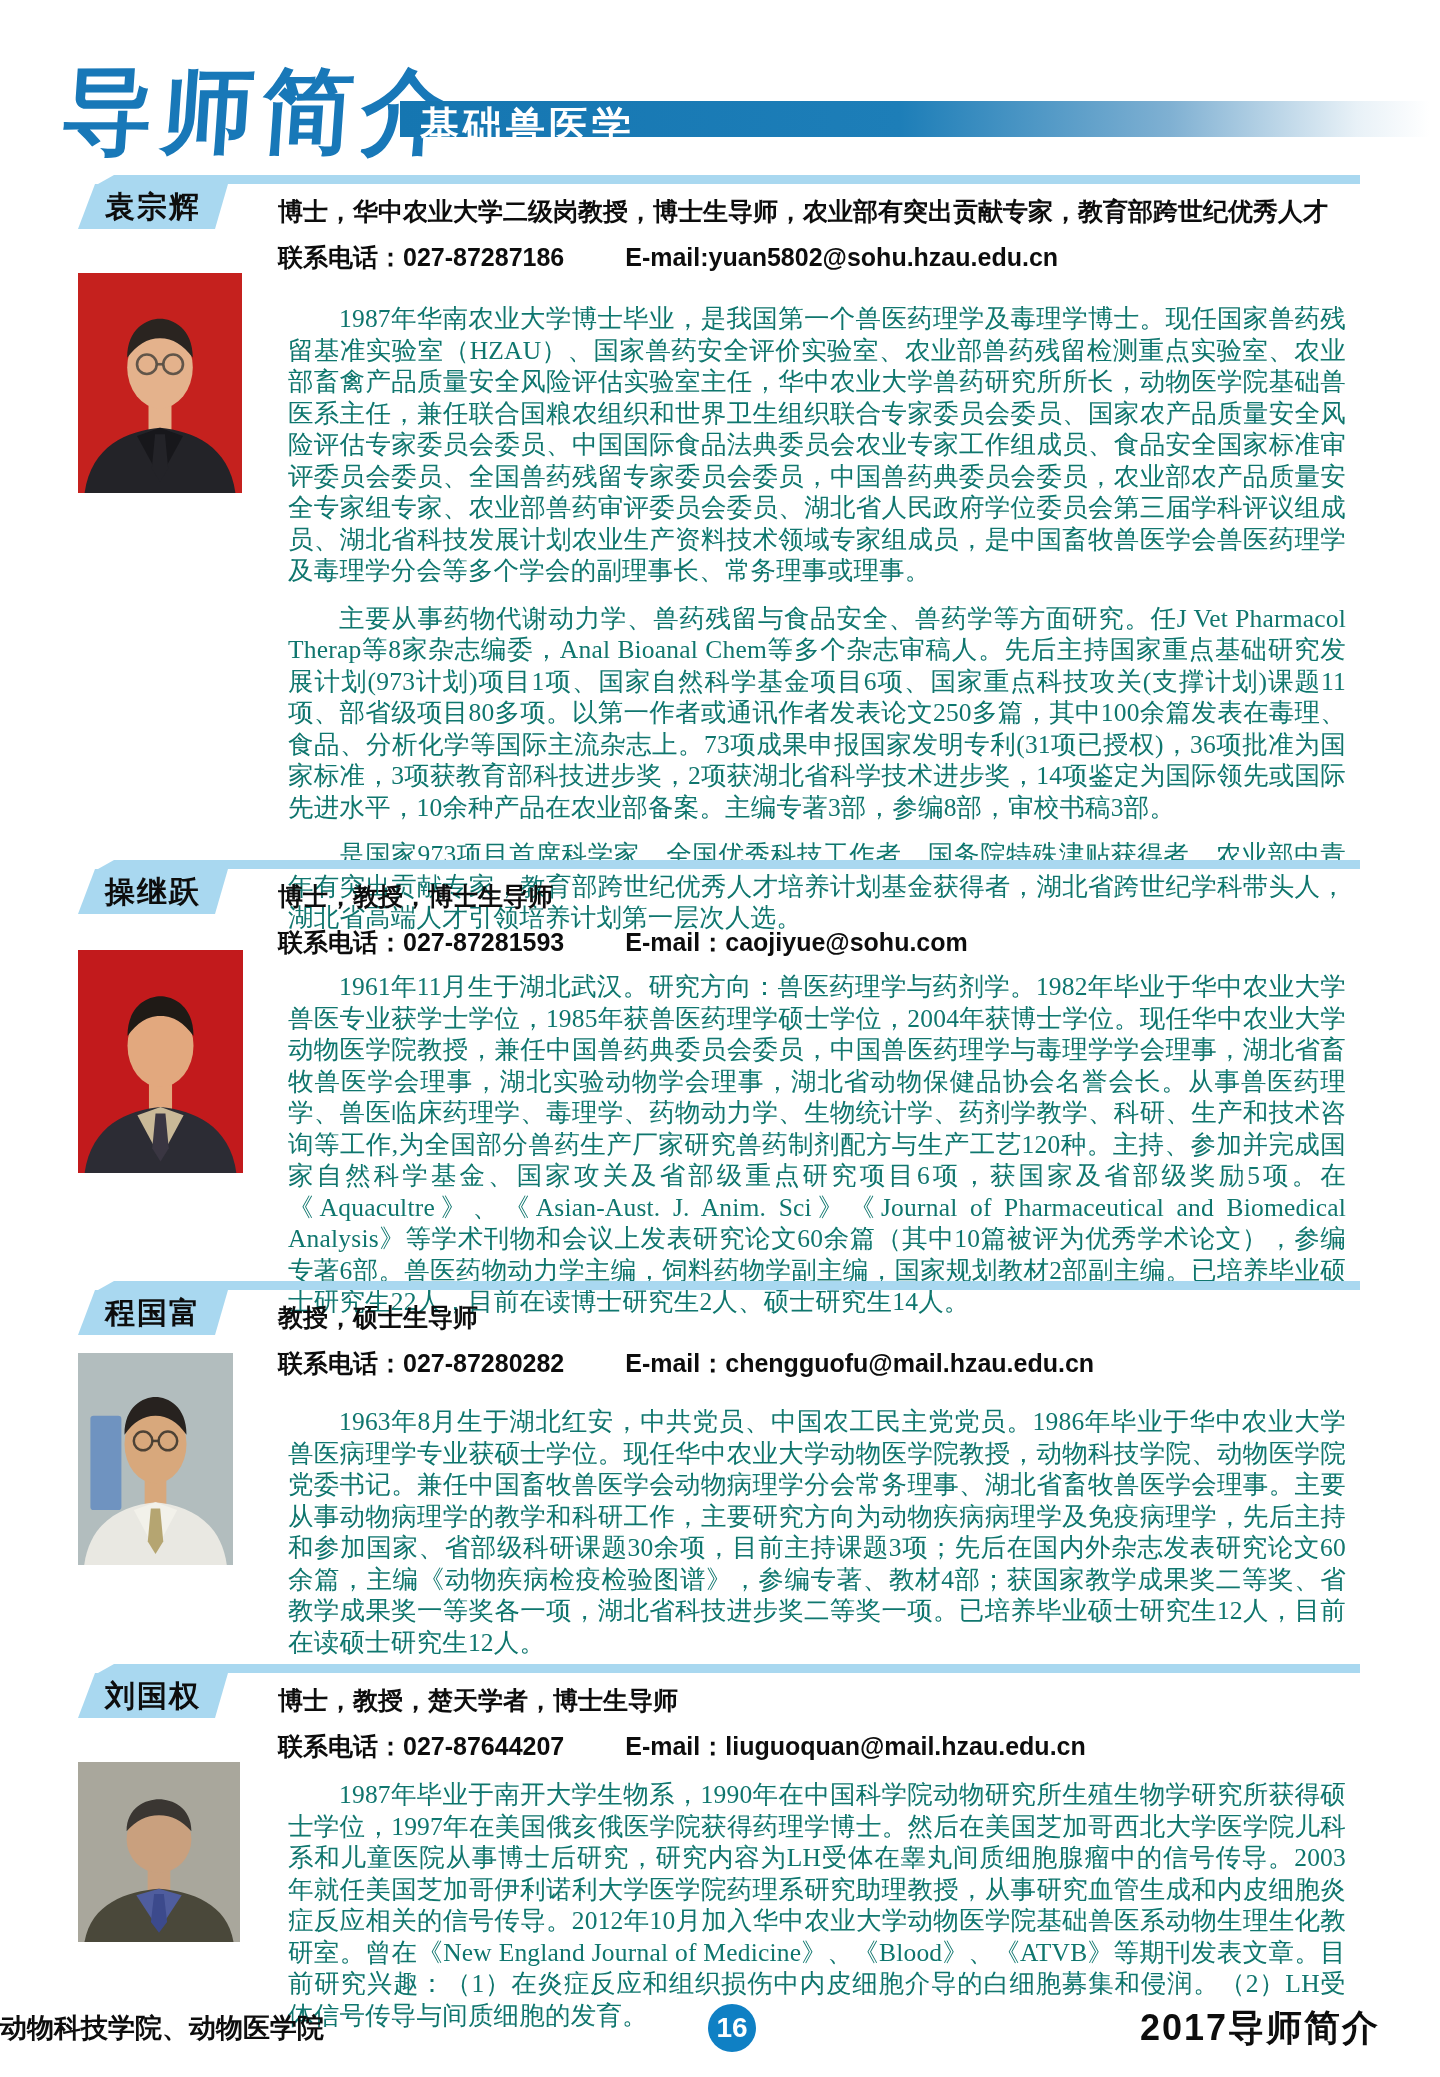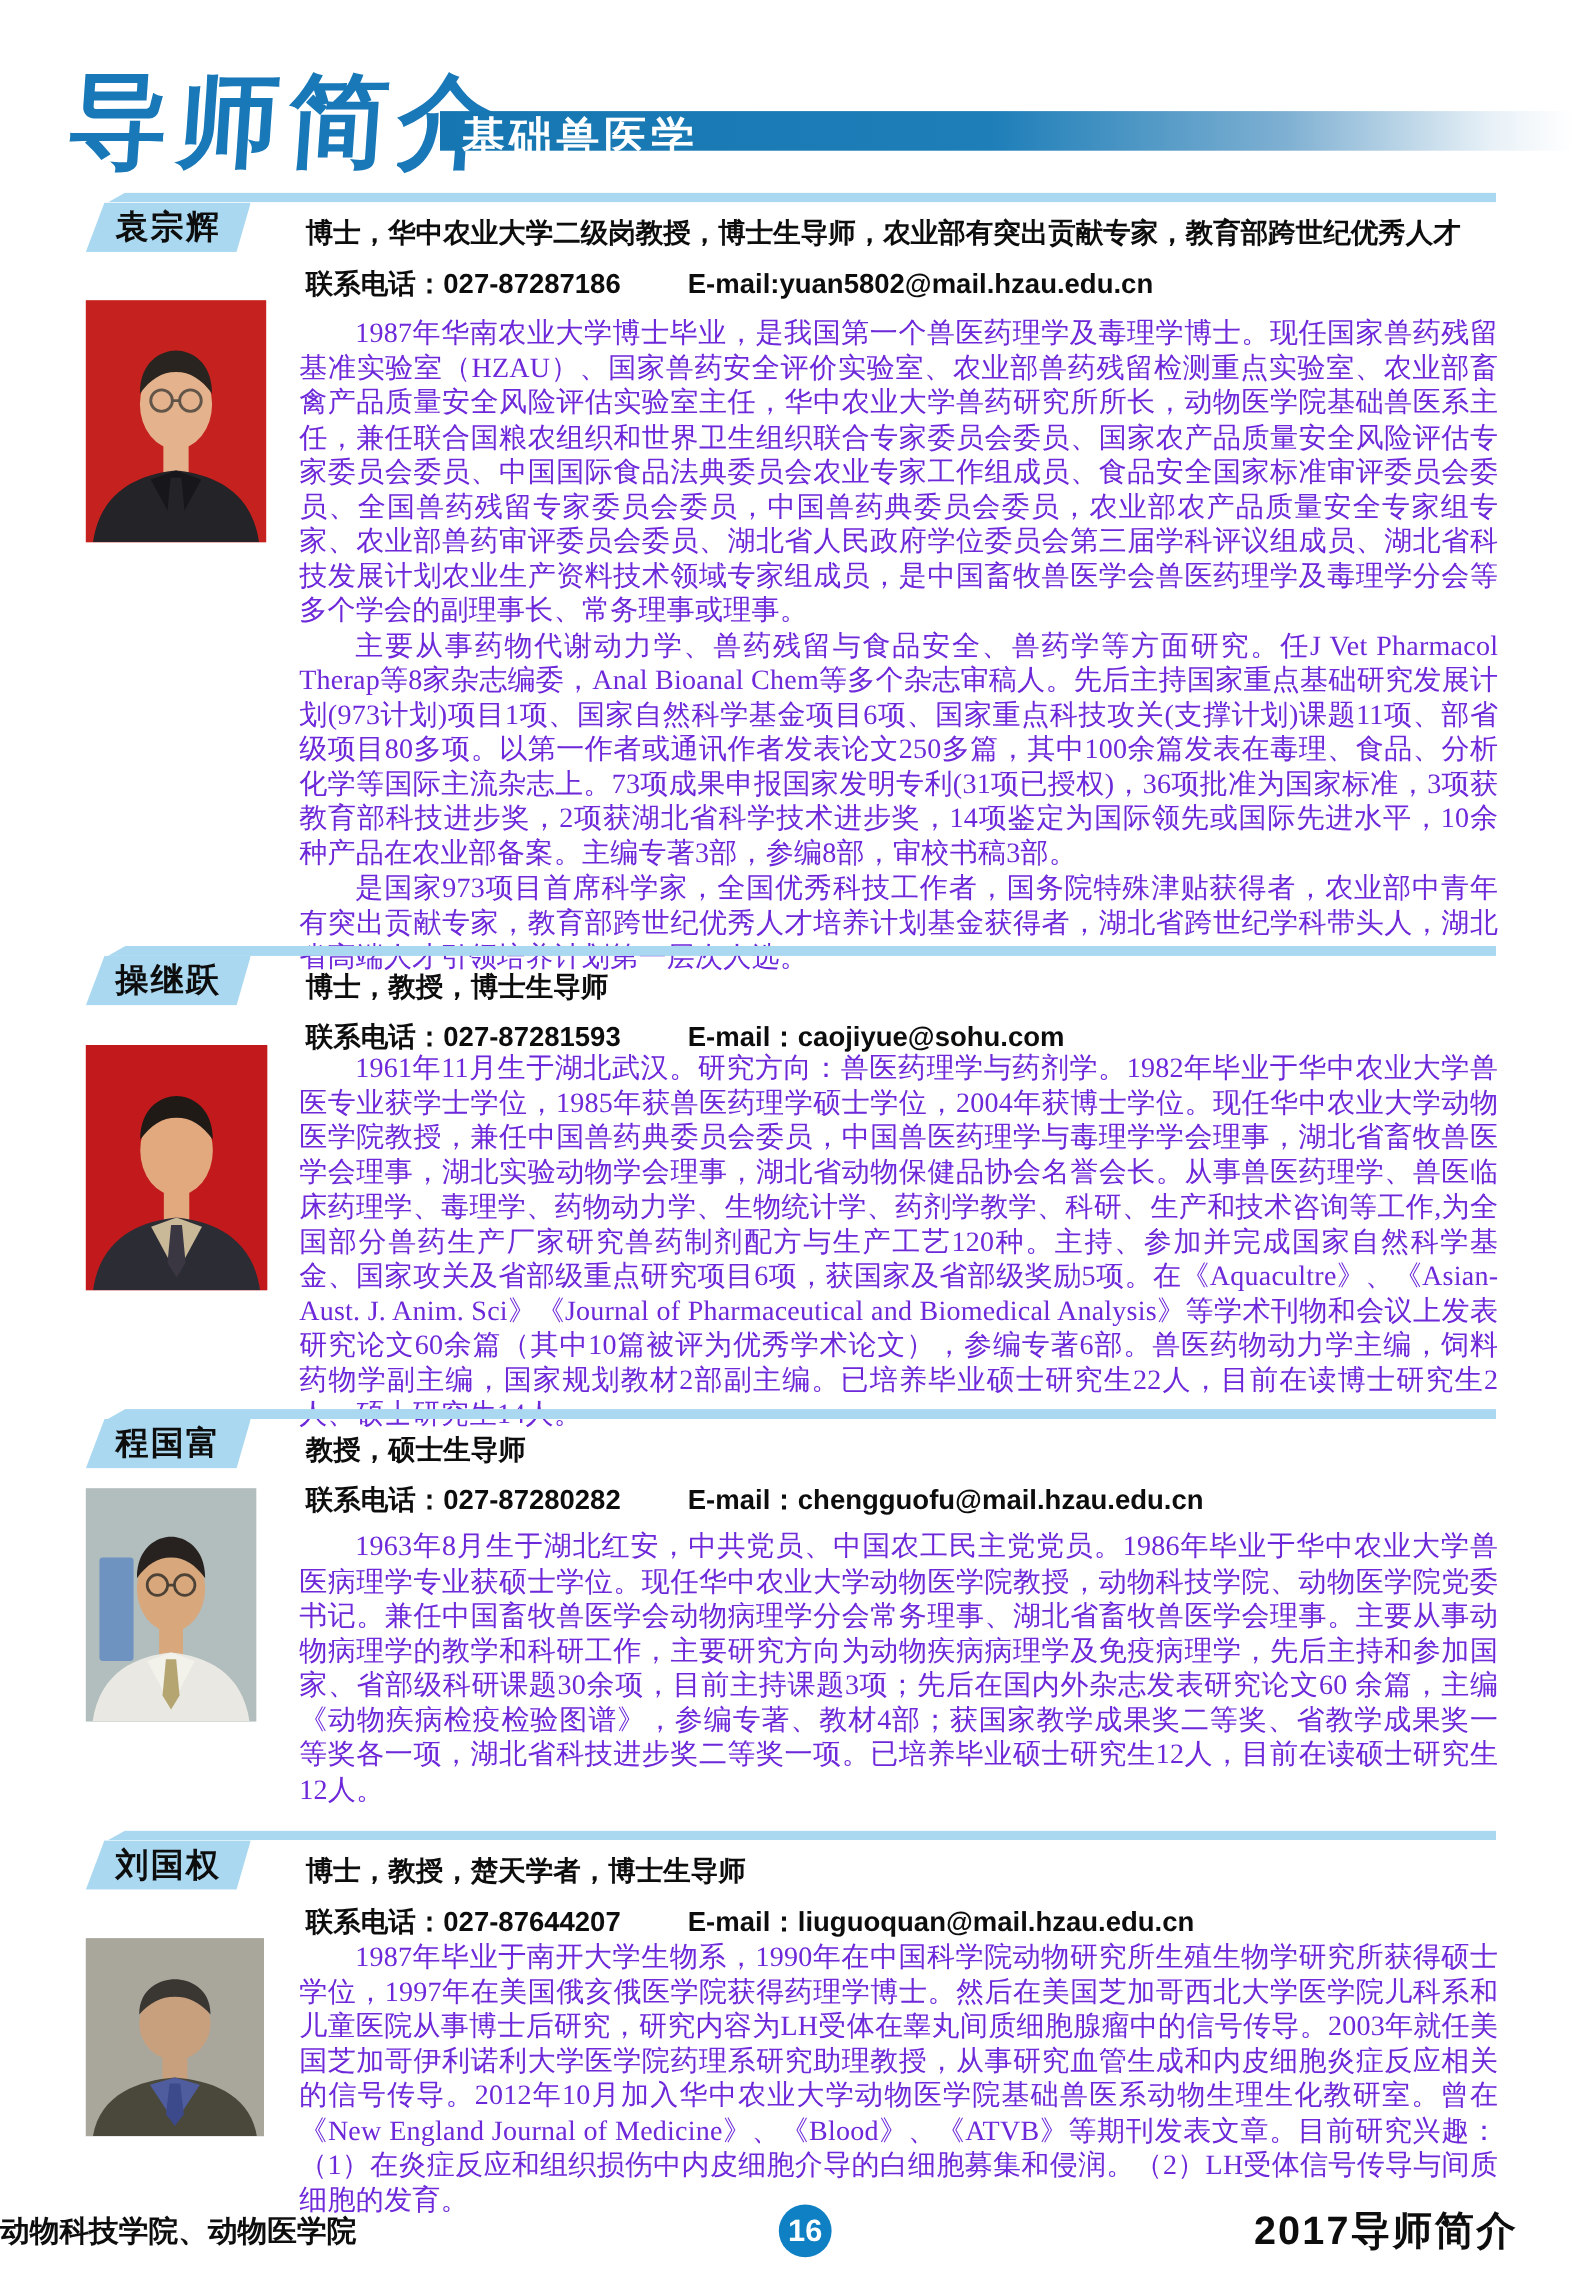--- a/index.html
+++ b/index.html
@@ -41,22 +41,22 @@
   .headline{position:absolute;left:278px;top:20px;width:1090px;}
   .mentor-title{font-size:25px;font-weight:bold;color:#0d0d0d;white-space:nowrap;}
   .contact{margin-top:13px;font-size:25px;font-weight:bold;color:#0d0d0d;}
   .contact .email{margin-left:54px;}
   .photo{
     position:absolute;left:78px;overflow:hidden;background:var(--photo-bg,#ccc);
   }
   .photo svg{display:block;width:100%;height:100%;}
   .bio{position:absolute;left:272px;width:1090px;}
   .bio p{
-    margin:0;font-family:"Liberation Serif","DejaVu Serif",serif;
-    font-size:25.5px;line-height:31.5px;color:#6d28d9;
+    margin:16px;font-family:"Liberation Serif","DejaVu Serif",serif;
+    font-size:25.5px;line-height:31.5px;color:#0f766e;
     text-align:justify;text-indent:2em;letter-spacing:0.2px;
   }
   
   .footer{
     position:absolute;left:0;top:2000px;width:1380px;height:56px;
     display:flex;align-items:center;justify-content:space-between;gap:18px;
   }
   .footer-college{font-size:27px;font-weight:bold;color:#0d0d0d;}
   .page-badge{
     width:48px;height:48px;border-radius:50%;background:var(--badge-blue);
@@ -74,21 +74,21 @@
 
 <section class="profile" style="top:175px;height:878px;">
   <div class="strip"></div>
   <div class="nameplate">
     <span>袁宗辉</span>
   </div>
   <div class="headline">
     <div class="mentor-title">博士，华中农业大学二级岗教授，博士生导师，农业部有突出贡献专家，教育部跨世纪优秀人才</div>
     <div class="contact">
       <span>联系电话：</span><span>027-87287186</span>
-      <span class="email"><span>E-mail:</span><span>yuan5802@mail.hzau.edu.cn</span></span>
+      <span class="email"><span>E-mail:</span><span>yuan5802@sohu.hzau.edu.cn</span></span>
     </div>
   </div>
   <div class="photo" style="top: 98px; width: 164px; height: 220px; --photo-bg: #c5211e; --suit: #232328; --shirt: #17171b; --tie: #232328; --skin: #e4b28c; --hair: #2a2420; --glasses: rgba(90,80,70,0.95);">
     <svg viewBox="0 0 100 135" preserveAspectRatio="none">
       <rect x="0" y="0" width="100" height="135" style="fill:var(--photo-bg)"></rect>
       <rect x="43" y="80" width="14" height="18" style="fill:var(--skin)"></rect>
       <path d="M4,135 C8,106 30,97 50,95 C70,97 92,106 96,135 Z" style="fill:var(--suit)"></path>
       <path d="M36,100 L50,95 L64,100 L50,126 Z" style="fill:var(--shirt)"></path>
       <path d="M47,99 L53,99 L55,120 L50,128 L45,120 Z" style="fill:var(--tie)"></path>
       <ellipse cx="50" cy="58" rx="20" ry="25" style="fill:var(--skin)"></ellipse>

